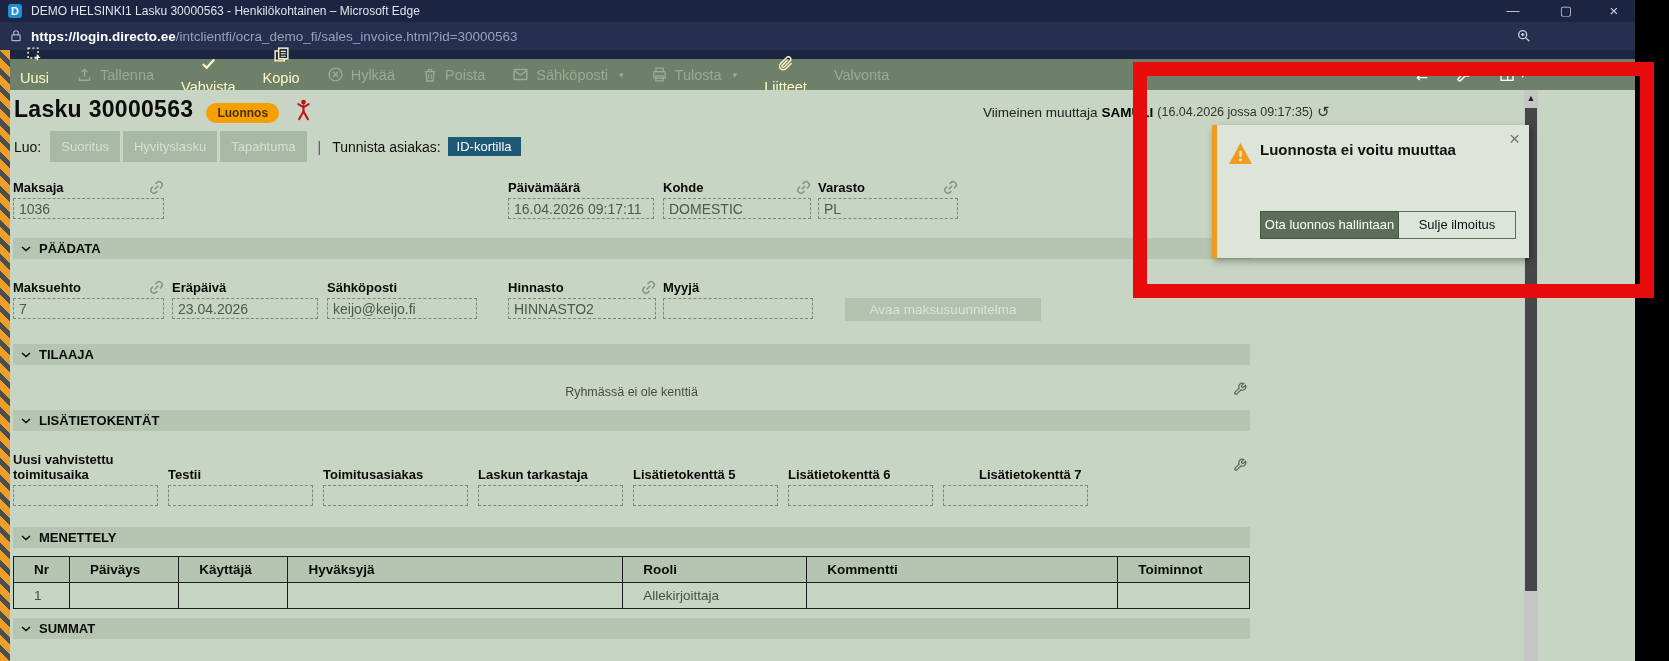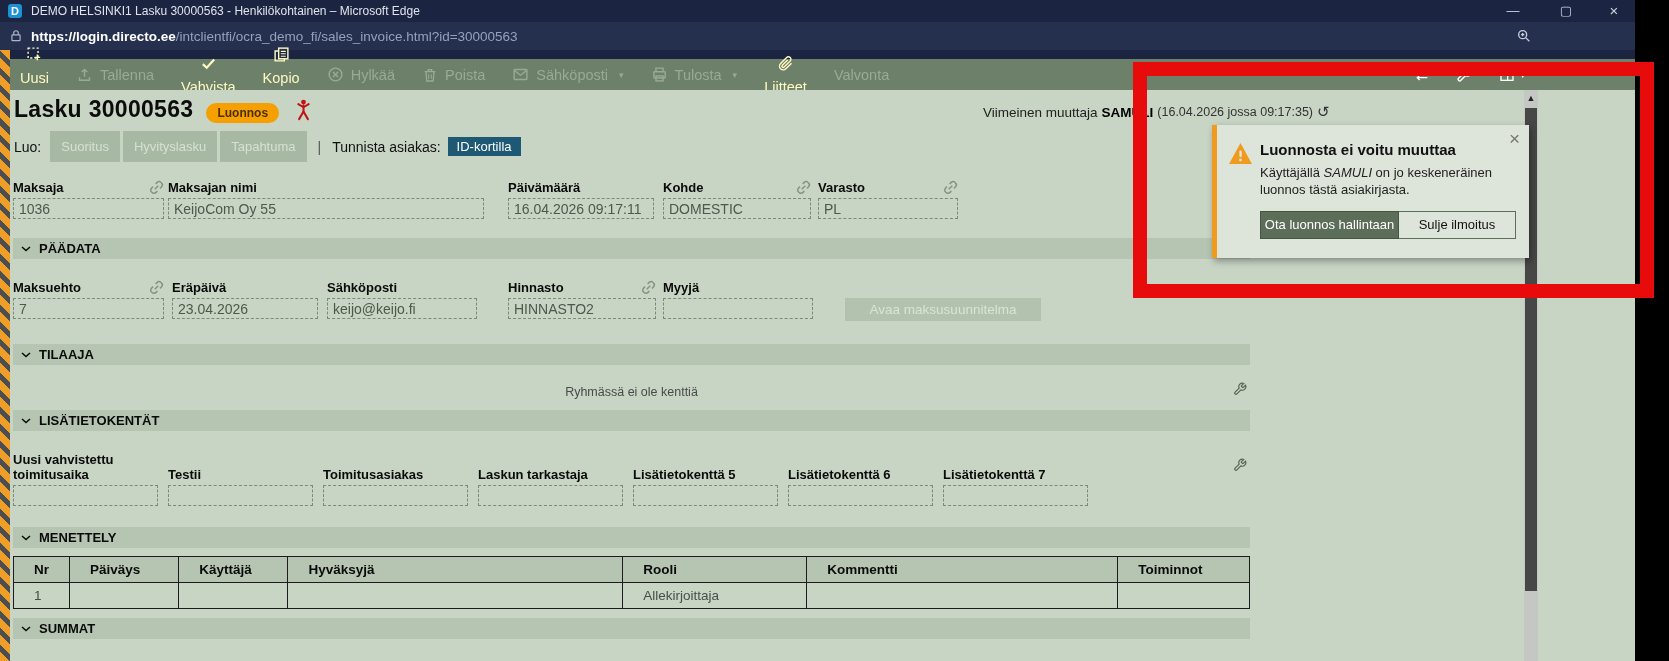--- a/index.html
+++ b/index.html
@@ -237,26 +237,20 @@
     <div class="field" style="left:13px;top:90px;width:151px;">
       <div class="lblrow">
           <span>Maksaja</span>
         <svg class="ic linkic" viewBox="0 0 24 24" fill="none" stroke="#6f7f6d" stroke-width="2.4">
             <path d="M15 7h3a5 5 0 0 1 0 10h-3M9 17H6A5 5 0 0 1 6 7h3"></path>
             <line x1="8" y1="12" x2="16" y2="12"></line>
           </svg>
         </div>
       <input class="inp" value="1036" style="">
     </div>
-    <div class="field" style="left:168px;top:90px;width:316px;">
-      <div class="lblrow">
-          <span>Maksajan nimi</span>
-        </div>
-      <input class="inp" value="KeijoCom Oy 55" style="">
-    </div>
     <div class="field" style="left:508px;top:90px;width:146px;">
       <div class="lblrow">
           <span>Päivämäärä</span>
         </div>
       <input class="inp" value="16.04.2026 09:17:11" style="">
     </div>
     <div class="field" style="left:663px;top:90px;width:148px;">
       <div class="lblrow">
           <span>Kohde</span>
         <svg class="ic linkic" viewBox="0 0 24 24" fill="none" stroke="#6f7f6d" stroke-width="2.4">
@@ -375,21 +369,21 @@
         </div>
       <input class="inp" value="" style="">
     </div>
     <div class="field" style="left:788px;top:360px;width:145px;">
       <div class="lblrow" style="height:32px;">
           <span>Lisätietokenttä 6</span>
         </div>
       <input class="inp" value="" style="">
     </div>
     <div class="field" style="left:943px;top:360px;width:145px;">
-      <div class="lblrow" style="height:32px;">
+      <div class="lblrow" style="height:32px;margin-left:36px;">
           <span>Lisätietokenttä 7</span>
         </div>
       <input class="inp" value="" style="">
     </div>
 
     <div class="secbar" style="top:437px;">
       <svg class="ic" width="12" height="12" viewBox="0 0 24 24" fill="none" stroke="#0a0a0a" stroke-width="3">
           <path d="M4 8l8 7 8-7"></path>
         </svg>
       <span>MENETTELY</span>
@@ -443,21 +437,20 @@
   </div>
 
   <div class="popup">
     <span class="x">×</span>
     <svg class="ic warnic" width="25" height="23" viewBox="0 0 24 22">
         <path d="M12 1L1 21h22z" fill="#f09a1e"></path>
         <rect x="10.9" y="8" width="2.3" height="6.5" rx="1.1" fill="#dde5da"></rect>
         <circle cx="12" cy="17.3" r="1.4" fill="#dde5da"></circle>
       </svg>
     <div class="ptitle">Luonnosta ei voitu muuttaa</div>
-    <div class="pbody"><span>Käyttäjällä </span><i>SAMULI</i><span> on jo keskeneräinen luonnos tästä asiakirjasta.</span></div>
     <div class="btns">
       <div class="btn1">Ota luonnos hallintaan</div>
       <div class="btn2">Sulje ilmoitus</div>
     </div>
   </div>
 
 </div>
 
 <div class="annot"></div>
 

